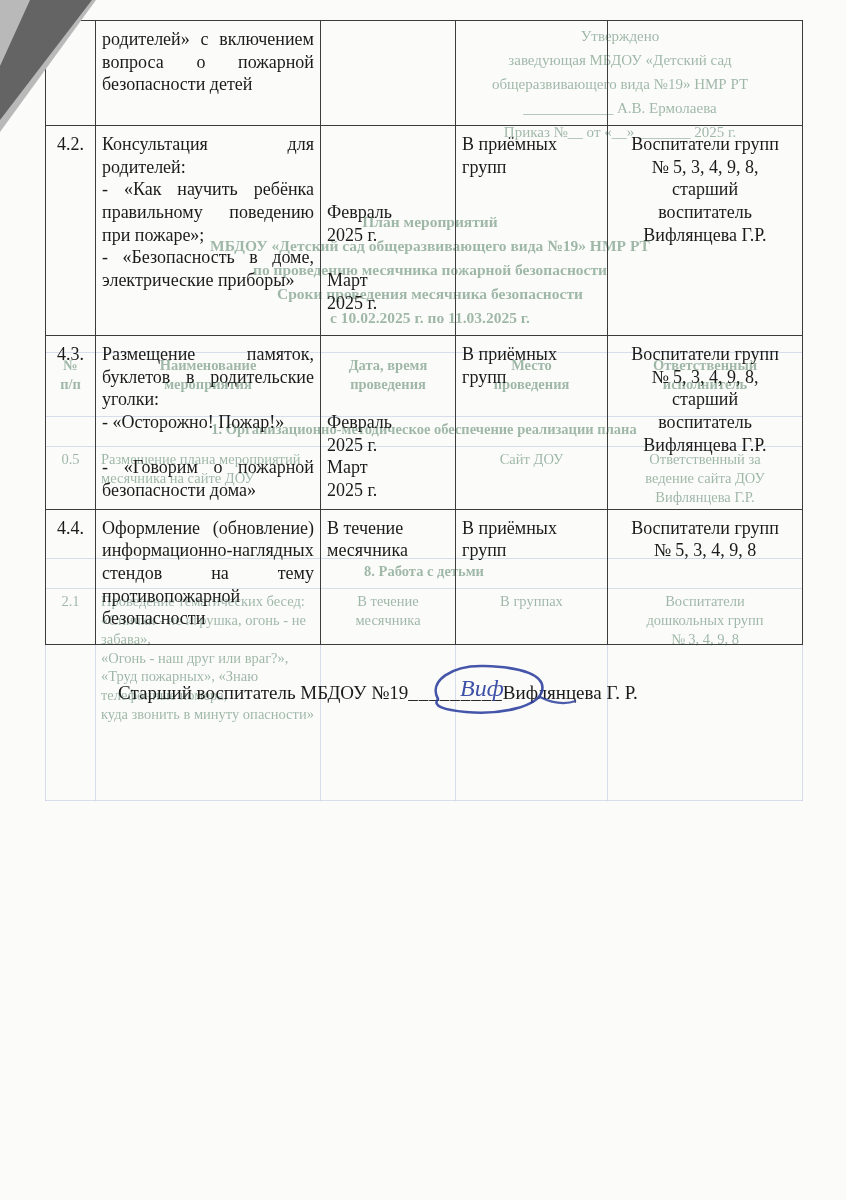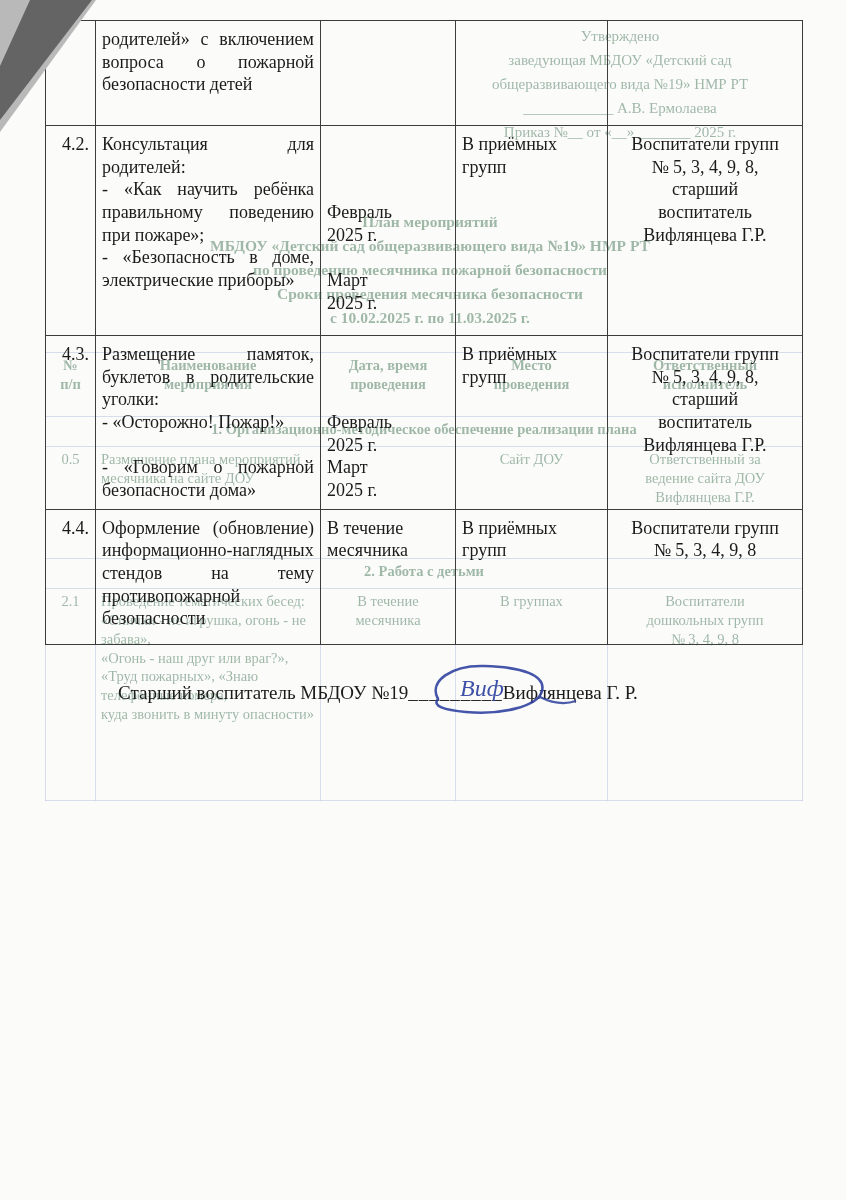--- a/index.html
+++ b/index.html
@@ -46,21 +46,21 @@
   table.main-table {
     position:absolute; left:45px; top:20px; width:757px;
     border-collapse:collapse; table-layout:fixed;
     font-size:18px; line-height:1.26; background:transparent;
   }
   table.main-table td {
     border:1.6px solid #3c3c3c;
     vertical-align:top; padding:7px 6px;
     white-space:pre-line;
   }
-  td.num   { width:50px;  text-align:right; padding-left:4px; }
+  td.num   { width:50px;  text-align:center; padding-left:4px; }
   td.name  { width:225px; text-align:justify; }
   td.date  { width:135px; text-align:left; }
   td.place { width:152px; text-align:left; padding-top:5px; }
   td.resp  { width:195px; text-align:center; padding-top:5px; }
 
   
   .sign-row {
     position:absolute; left:118px; top:682px;
     font-size:19px; white-space:nowrap;
   }
@@ -117,21 +117,21 @@
         <tr style="height:112px">
           <td>0.5</td>
           <td class="bname">Размещение плана мероприятий месячника на сайте ДОУ</td>
           <td></td>
           <td>Сайт ДОУ</td>
           <td>Ответственный за
 ведение сайта ДОУ
 Вифлянцева Г.Р.</td>
         </tr>
         <tr style="height:30px">
-          <td colspan="5" class="section">2. Работа с детьми</td>
+          <td colspan="5" class="section">8. Работа с детьми</td>
         </tr>
         <tr style="height:212px">
           <td>2.1</td>
           <td class="bname">Проведение тематических бесед:
 «Спички - не игрушка, огонь - не забава»,
 «Огонь - наш друг или враг?»,
 «Труд пожарных», «Знаю телефонные номера,
 куда звонить в минуту опасности»</td>
           <td>В течение
 месячника</td>

